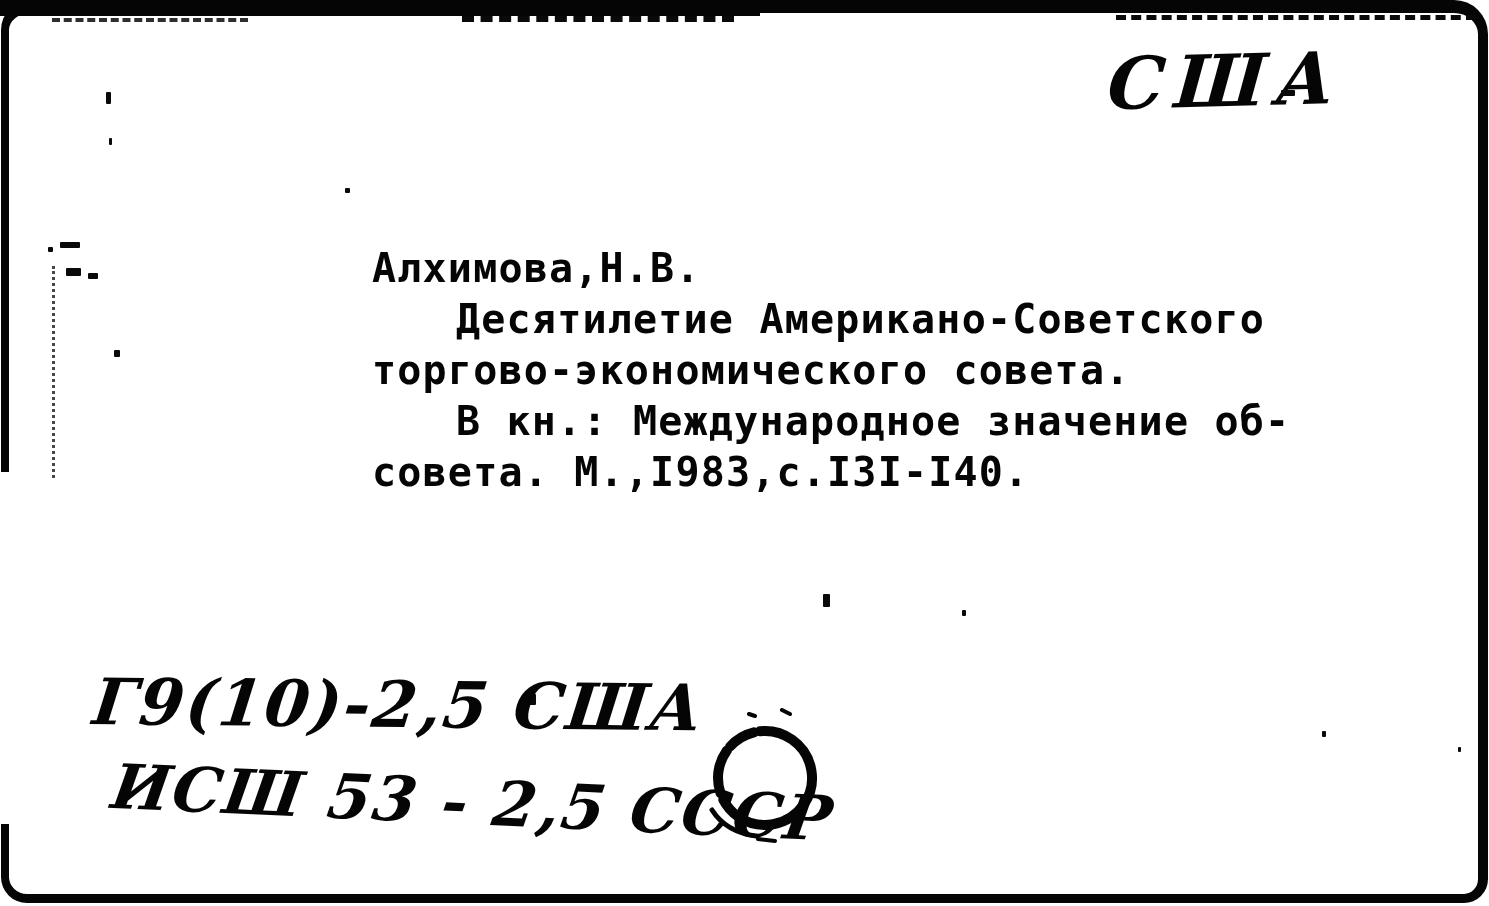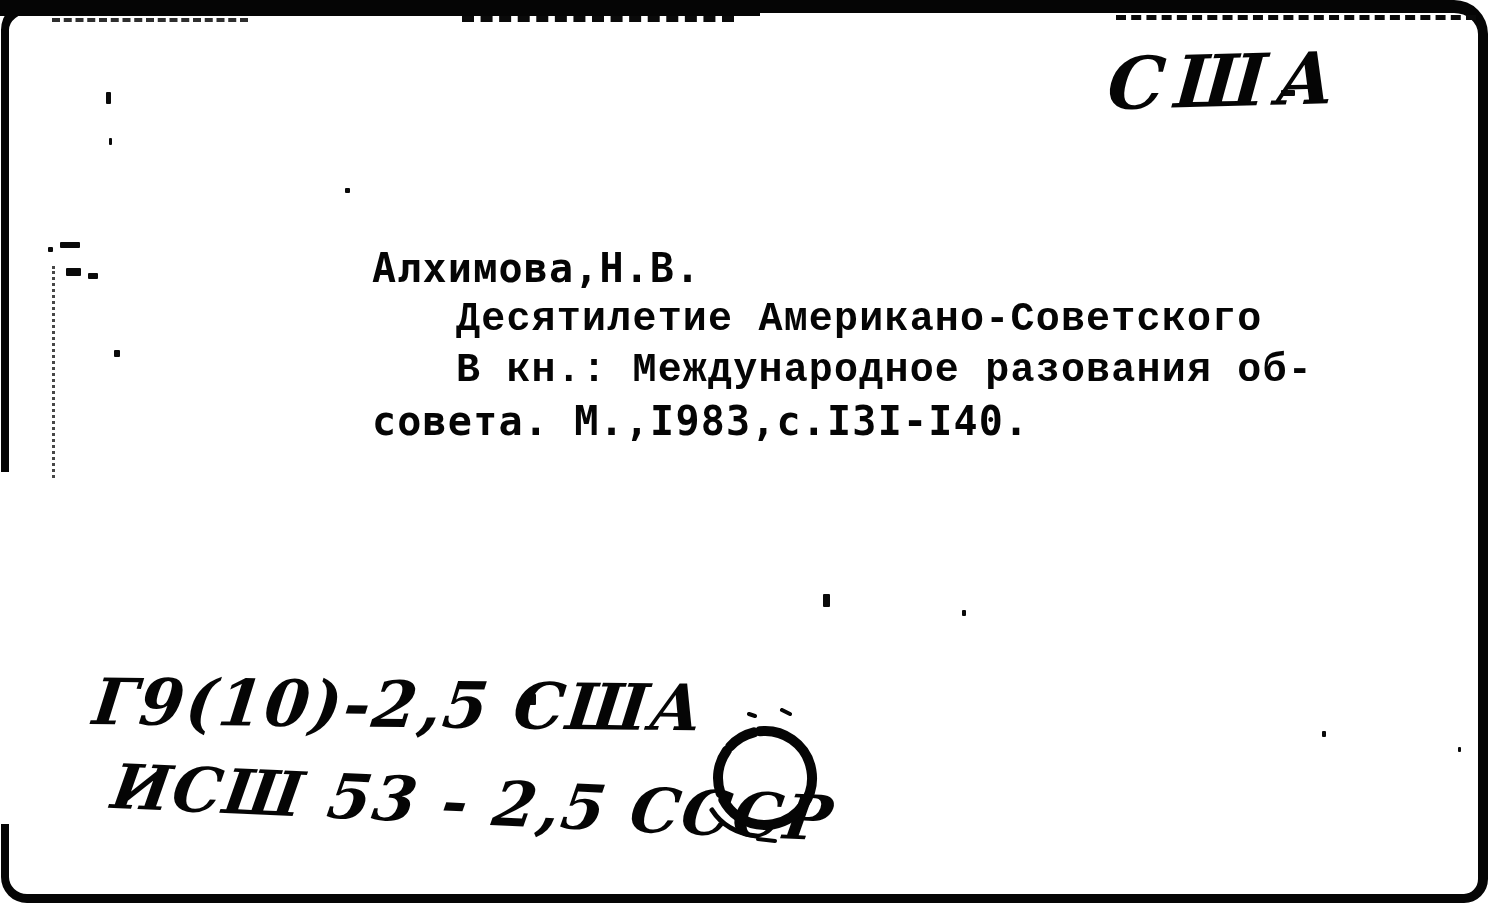--- a/index.html
+++ b/index.html
@@ -72,21 +72,21 @@
     left: 372px;
     top: 243px;
     font-family: "DejaVu Sans Mono", "Liberation Mono", monospace;
     font-weight: bold;
     font-size: 40px;
     line-height: 51px;
     letter-spacing: 1.2px;
     white-space: nowrap;
     color: #050505;
   }
-  .typed .indent { padding-left: 84px; font-family: Liberation Mono, monospace; }
+  .typed .indent { padding-left: 84px; }
   
   .hand {
     position: absolute;
     font-family: "DejaVu Serif", "Liberation Serif", serif;
     font-style: italic;
     font-weight: bold;
     color: #050505;
     white-space: nowrap;
   }
   .corner-label {
@@ -144,21 +144,22 @@
   <div class="speck" style="left:962px; top:610px; width:4px;  height:6px;"></div>
   <div class="speck" style="left:527px; top:694px; width:9px;  height:11px;"></div>
   <div class="speck" style="left:1322px; top:731px; width:4px; height:6px;"></div>
   <div class="speck" style="left:1458px; top:747px; width:3px; height:5px;"></div>
 
   <div class="hand corner-label">США</div>
 
   <div class="typed">
     <div class="tline">Алхимова,Н.В.</div>
     <div class="tline indent">Десятилетие Американо-Советского</div>
-    <div class="tline indent">В кн.: Международное разования об-</div>
+    <div class="tline">торгово-экономического совета.</div>
+    <div class="tline indent">В кн.: Международное значение об-</div>
     <div class="tline">совета. М.,I983,с.I3I-I40.</div>
   </div>
 
   <div class="hand callnum-1">Г9(10)-2,5 США</div>
   <div class="hand callnum-2">ИСШ 53 - 2,5 СССР</div>
 
   <svg class="stamp" width="140" height="145" viewBox="0 0 140 145">
     <circle cx="67" cy="70" r="47" fill="none" stroke="#050505" stroke-width="10" stroke-linecap="round" stroke-dasharray="170 7 45 5 28 6" transform="rotate(-55 67 70)"></circle>
     <path d="M14 102 Q28 124 58 128" fill="none" stroke="#050505" stroke-width="5" stroke-linecap="round"></path>
     <path d="M60 131 L77 133" fill="none" stroke="#050505" stroke-width="4" stroke-linecap="round"></path>

